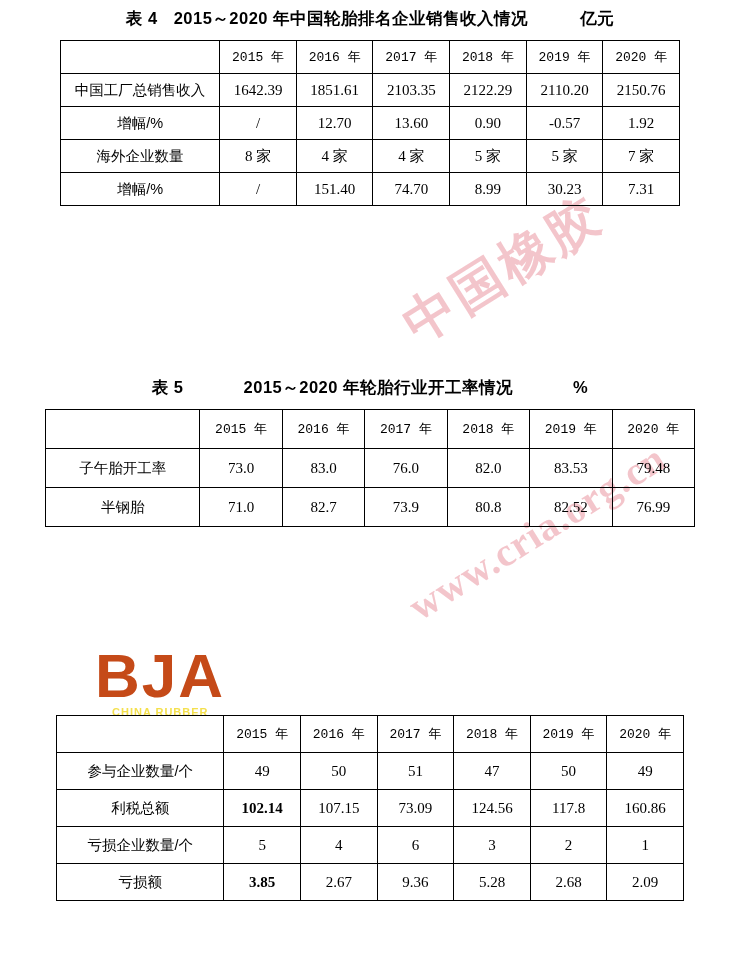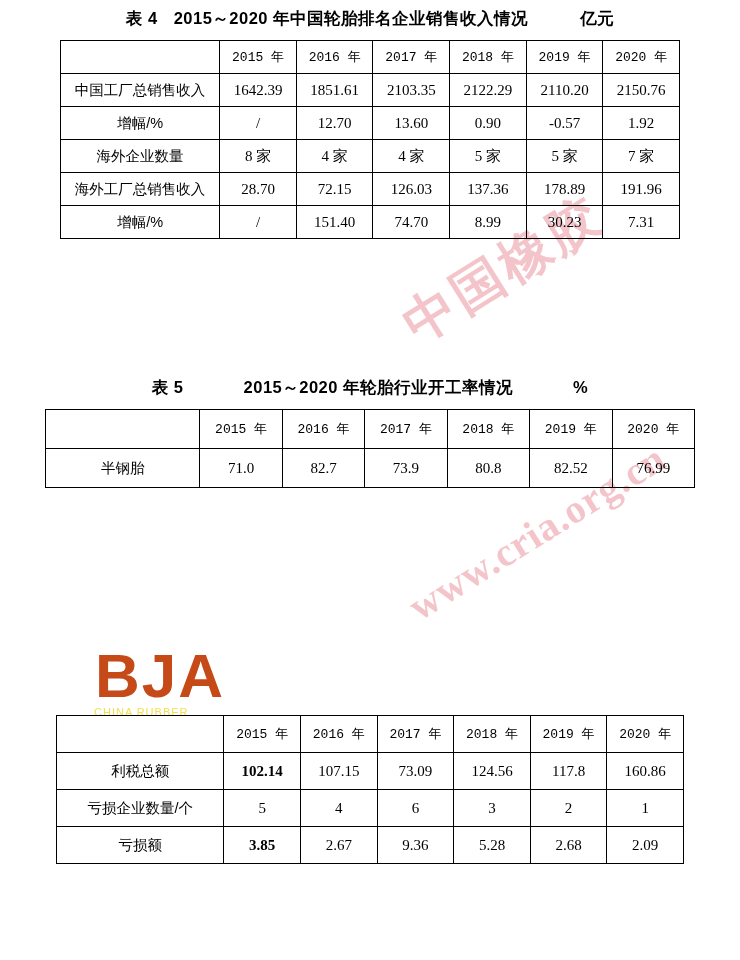--- a/index.html
+++ b/index.html
@@ -61,26 +61,27 @@
     top: 640px;
     font-size: 62px;
     font-weight: bold;
     color: #c2410c;
     letter-spacing: 2px;
     font-family: "Liberation Sans", sans-serif;
     opacity: 0.95;
   }
   .wm-logo-sub {
     position: absolute;
-    left: 94px;
+    left: 112px;
     top: 706px;
     font-size: 11px;
     color: #f4e04d;
     letter-spacing: 1px;
     font-family: "Liberation Sans", sans-serif;
+    font-weight: bold;
   }
 
   
   .section {
     position: absolute;
     width: 740px;
     z-index: 5;
   }
   .sec1 { top: 0px; }
   .sec2 { top: 369px; }
@@ -191,29 +192,20 @@
         <tr>
           <td class="rowhead">海外企业数量</td>
           <td>8 家</td>
           <td>4 家</td>
           <td>4 家</td>
           <td>5 家</td>
           <td>5 家</td>
           <td>7 家</td>
         </tr>
         <tr>
-          <td class="rowhead">海外工厂总销售收入</td>
-          <td>28.70</td>
-          <td>72.15</td>
-          <td>126.03</td>
-          <td>137.36</td>
-          <td>178.89</td>
-          <td>191.96</td>
-        </tr>
-        <tr>
           <td class="rowhead">增幅/%</td>
           <td>/</td>
           <td>151.40</td>
           <td>74.70</td>
           <td>8.99</td>
           <td>30.23</td>
           <td>7.31</td>
         </tr>
       </tbody>
     </table>
@@ -228,20 +220,29 @@
         <tr class="head">
           <td class="c0 corner-empty"></td>
           <td class="cx">2015 年</td>
           <td class="cx">2016 年</td>
           <td class="cx">2017 年</td>
           <td class="cx">2018 年</td>
           <td class="cx">2019 年</td>
           <td class="cx">2020 年</td>
         </tr>
         <tr>
+          <td class="rowhead">子午胎开工率</td>
+          <td>73.0</td>
+          <td>83.0</td>
+          <td>76.0</td>
+          <td>82.0</td>
+          <td>83.53</td>
+          <td>79.48</td>
+        </tr>
+        <tr>
           <td class="rowhead">半钢胎</td>
           <td>71.0</td>
           <td>82.7</td>
           <td>73.9</td>
           <td>80.8</td>
           <td>82.52</td>
           <td>76.99</td>
         </tr>
       </tbody>
     </table>
@@ -253,20 +254,29 @@
         <tr class="head">
           <td class="c0 corner-empty"></td>
           <td class="cx">2015 年</td>
           <td class="cx">2016 年</td>
           <td class="cx">2017 年</td>
           <td class="cx">2018 年</td>
           <td class="cx">2019 年</td>
           <td class="cx">2020 年</td>
         </tr>
         <tr>
+          <td class="rowhead">参与企业数量/个</td>
+          <td>49</td>
+          <td>50</td>
+          <td>51</td>
+          <td>47</td>
+          <td>50</td>
+          <td>49</td>
+        </tr>
+        <tr>
           <td class="rowhead">利税总额</td>
           <td class="strong">102.14</td>
           <td>107.15</td>
           <td>73.09</td>
           <td>124.56</td>
           <td>117.8</td>
           <td>160.86</td>
         </tr>
         <tr>
           <td class="rowhead">亏损企业数量/个</td>

